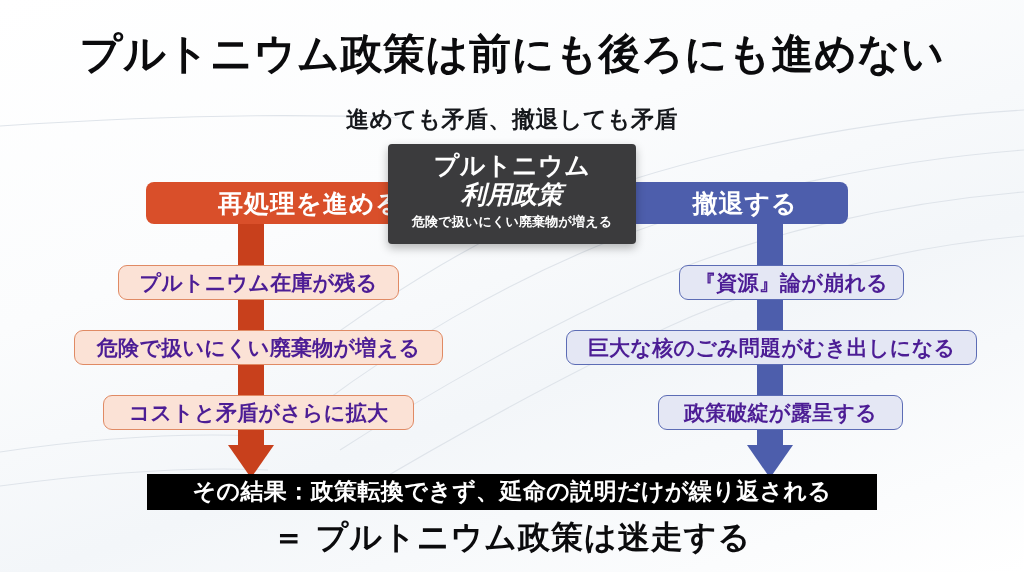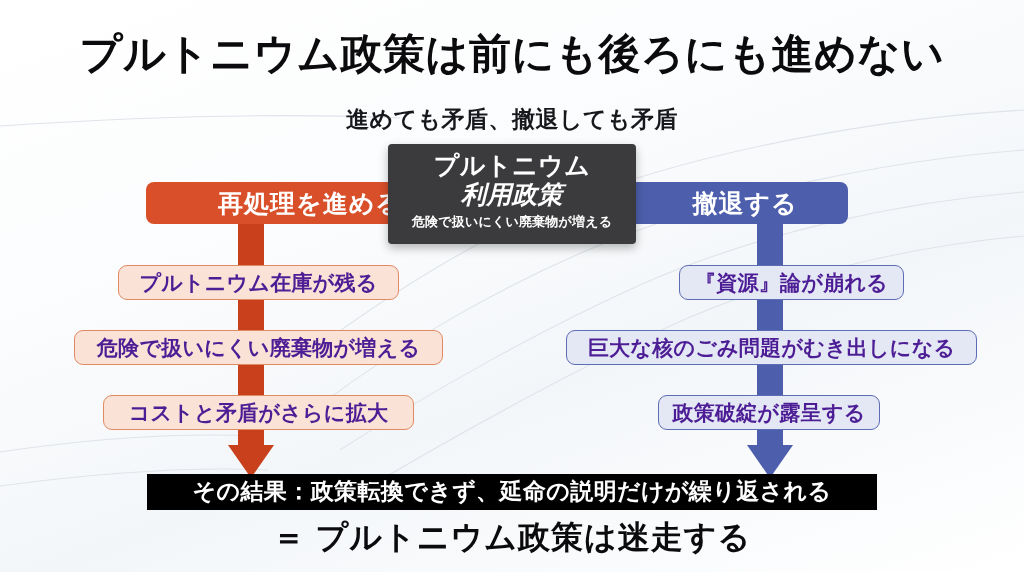--- a/index.html
+++ b/index.html
@@ -227,18 +227,18 @@
     <div class="cb-l2">利用政策</div>
     <div class="cb-sub">危険で扱いにくい廃棄物が増える</div>
   </div>
 
   <div class="item red" style="left:118px; top:265px; width:281px;">プルトニウム在庫が残る</div>
   <div class="item red" style="left:74px;  top:330px; width:369px;">危険で扱いにくい廃棄物が増える</div>
   <div class="item red" style="left:103px; top:395px; width:311px;">コストと矛盾がさらに拡大</div>
 
   <div class="item blue" style="left:659px; top:265px; width:225px;margin-left:20px;">『資源』論が崩れる</div>
   <div class="item blue" style="left:566px; top:330px; width:411px;">巨大な核のごみ問題がむき出しになる</div>
-  <div class="item blue" style="left:658px; top:395px; width:222px;">政策破綻が露呈する</div>
+  <div class="item blue" style="left:658px; top:395px; width:245px;">政策破綻が露呈する</div>
 
   <div class="conclusion-bar">その結果：政策転換できず、延命の説明だけが繰り返される</div>
   <div class="final-line">＝ プルトニウム政策は迷走する</div>
 
 </div>
 
 </body></html>

